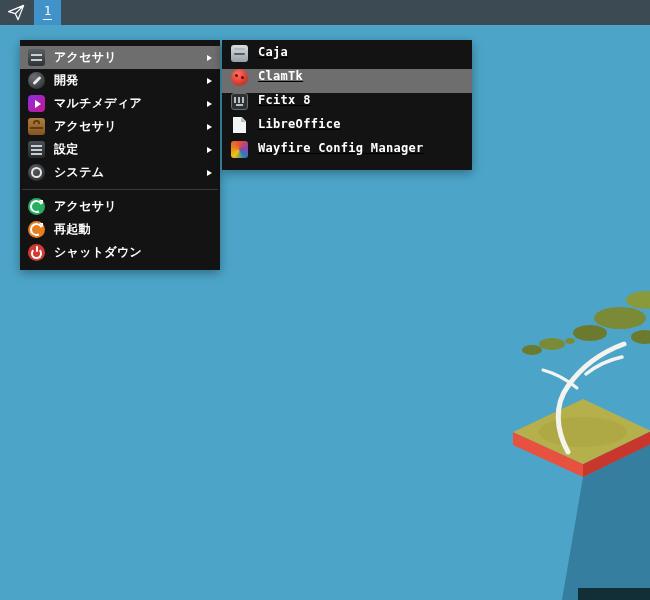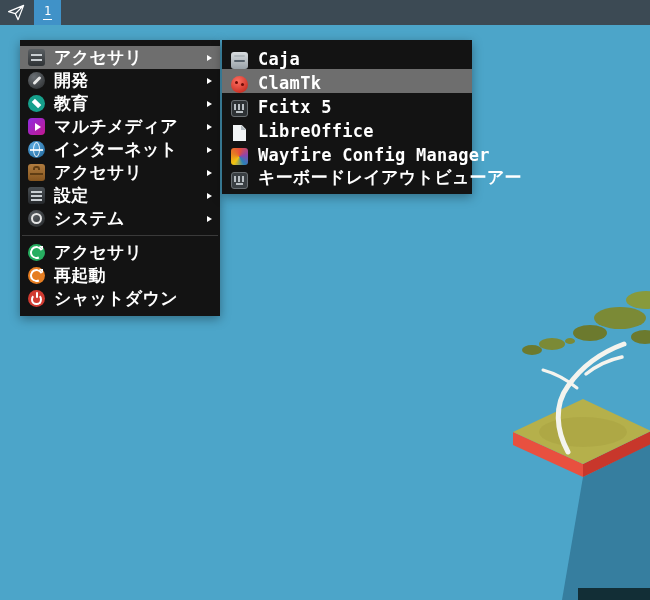--- a/index.html
+++ b/index.html
@@ -17,23 +17,23 @@
   .topbar{position:absolute;left:0;top:0;right:0;height:25px;background:#3C4A54;display:flex;align-items:stretch;z-index:6;}
   .logo{width:28px;display:flex;align-items:center;justify-content:center;margin-left:2px;cursor:pointer;}
   .workspace{margin-left:4px;width:27px;background:#4092C8;border:none;color:#fff;
     font:12px "DejaVu Sans Mono", monospace;display:flex;align-items:center;justify-content:center;cursor:pointer;padding:0;}
   .ws-num{border-bottom:1px solid #fff;line-height:1.15;padding:0 1px;color:#fff;}
 
   
   .menu{position:absolute;left:20px;top:40px;width:200px;background:#131313;padding:6px 0;z-index:10;box-shadow:0 3px 10px rgba(0,0,0,.35);}
   .submenu{position:absolute;left:222px;top:40px;width:250px;background:#131313;padding:5px 0;z-index:10;box-shadow:0 3px 10px rgba(0,0,0,.35);}
   .mrow{height:23px;display:flex;align-items:center;padding:0 8px;gap:9px;cursor:pointer;}
-  .srow{height:24px;display:flex;align-items:flex-end;padding:0 9px;gap:10px;cursor:pointer;}
+  .srow{height:24px;display:flex;align-items:flex-start;padding:0 9px;gap:10px;cursor:pointer;text-decoration:underline;}
   .hl{background:#6E6E6E;}
-  .lbl{color:#fff;font-weight:bold;font-size:17px;font-family:"DejaVu Sans Mono","DejaVu Sans",monospace;white-space:nowrap;letter-spacing:.3px;}
+  .lbl{color:#fff;font-weight:bold;font-size:12px;font-family:"DejaVu Sans Mono","DejaVu Sans",monospace;white-space:nowrap;letter-spacing:.3px;}
   .arrow{margin-left:auto;width:0;height:0;border-left:5px solid #fff;border-top:3.5px solid transparent;border-bottom:3.5px solid transparent;}
   .msep{height:1px;background:#3a3a3a;margin:5px 2px;}
 
   
   .ic{width:17px;height:17px;flex:0 0 17px;position:relative;border-radius:50%;display:inline-block;}
 
   .ic-accessories{border-radius:3px;background:linear-gradient(#585d61,#2f3336);}
   .ic-accessories::after{content:"";position:absolute;left:3px;right:3px;top:5px;height:2px;background:#c9ced2;box-shadow:0 5px 0 #c9ced2;}
 
   .ic-development{background:radial-gradient(circle at 35% 30%,#6b7075,#26292b);}
@@ -128,32 +128,22 @@
     <span class="ic ic-accessories"></span>
     <span class="lbl">アクセサリ</span>
     <span class="arrow"></span>
   </div>
   <div class="mrow">
     <span class="ic ic-development"></span>
     <span class="lbl">開発</span>
     <span class="arrow"></span>
   </div>
   <div class="mrow">
-    <span class="ic ic-education"></span>
-    <span class="lbl">教育</span>
-    <span class="arrow"></span>
-  </div>
-  <div class="mrow">
     <span class="ic ic-multimedia"></span>
     <span class="lbl">マルチメディア</span>
-    <span class="arrow"></span>
-  </div>
-  <div class="mrow">
-    <span class="ic ic-internet"></span>
-    <span class="lbl">インターネット</span>
     <span class="arrow"></span>
   </div>
   <div class="mrow">
     <span class="ic ic-office"></span>
     <span class="lbl">アクセサリ</span>
     <span class="arrow"></span>
   </div>
   <div class="mrow">
     <span class="ic ic-settings"></span>
     <span class="lbl">設定</span>
@@ -185,27 +175,23 @@
   <div class="srow">
     <span class="ic ic-caja"></span>
     <span class="lbl">Caja</span>
   </div>
   <div class="srow hl">
     <span class="ic ic-clamtk"></span>
     <span class="lbl">ClamTk</span>
   </div>
   <div class="srow">
     <span class="ic ic-fcitx"></span>
-    <span class="lbl">Fcitx 5</span>
+    <span class="lbl">Fcitx 8</span>
   </div>
   <div class="srow">
     <span class="ic ic-libreoffice"></span>
     <span class="lbl">LibreOffice</span>
   </div>
   <div class="srow">
     <span class="ic ic-wayfire-config"></span>
     <span class="lbl">Wayfire Config Manager</span>
   </div>
-  <div class="srow">
-    <span class="ic ic-keyboard"></span>
-    <span class="lbl">キーボードレイアウトビューアー</span>
-  </div>
 </div>
 
 </body></html>

